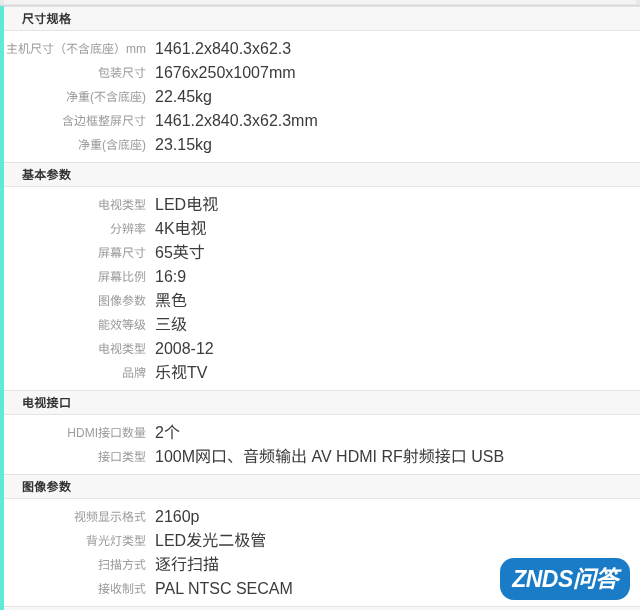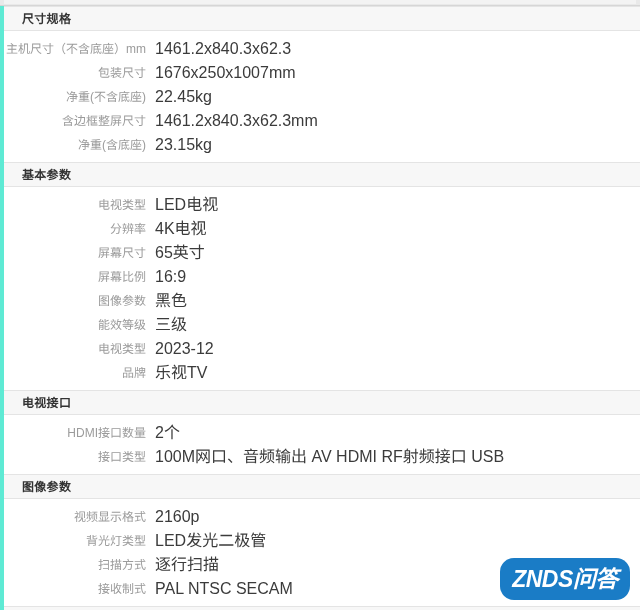--- a/index.html
+++ b/index.html
@@ -183,21 +183,21 @@
           <div class="spec-row">
             <div class="spec-label">图像参数</div>
             <div class="spec-value">黑色</div>
           </div>
           <div class="spec-row">
             <div class="spec-label">能效等级</div>
             <div class="spec-value">三级</div>
           </div>
           <div class="spec-row">
             <div class="spec-label">电视类型</div>
-            <div class="spec-value">2023-12</div>
+            <div class="spec-value">2008-12</div>
           </div>
           <div class="spec-row">
             <div class="spec-label">品牌</div>
             <div class="spec-value">乐视TV</div>
           </div>
         </div>
       </div>
       <div class="spec-section">
         <div class="section-header">电视接口</div>
         <div class="section-rows">

